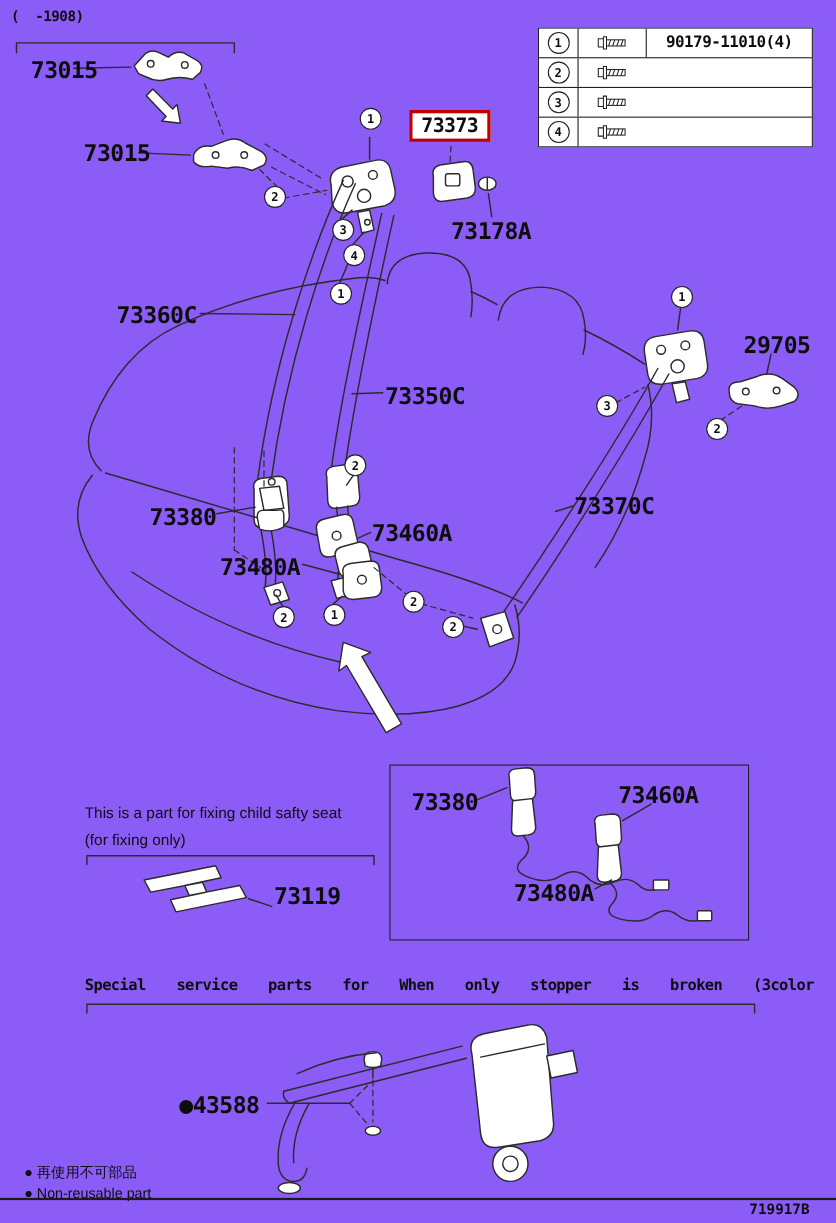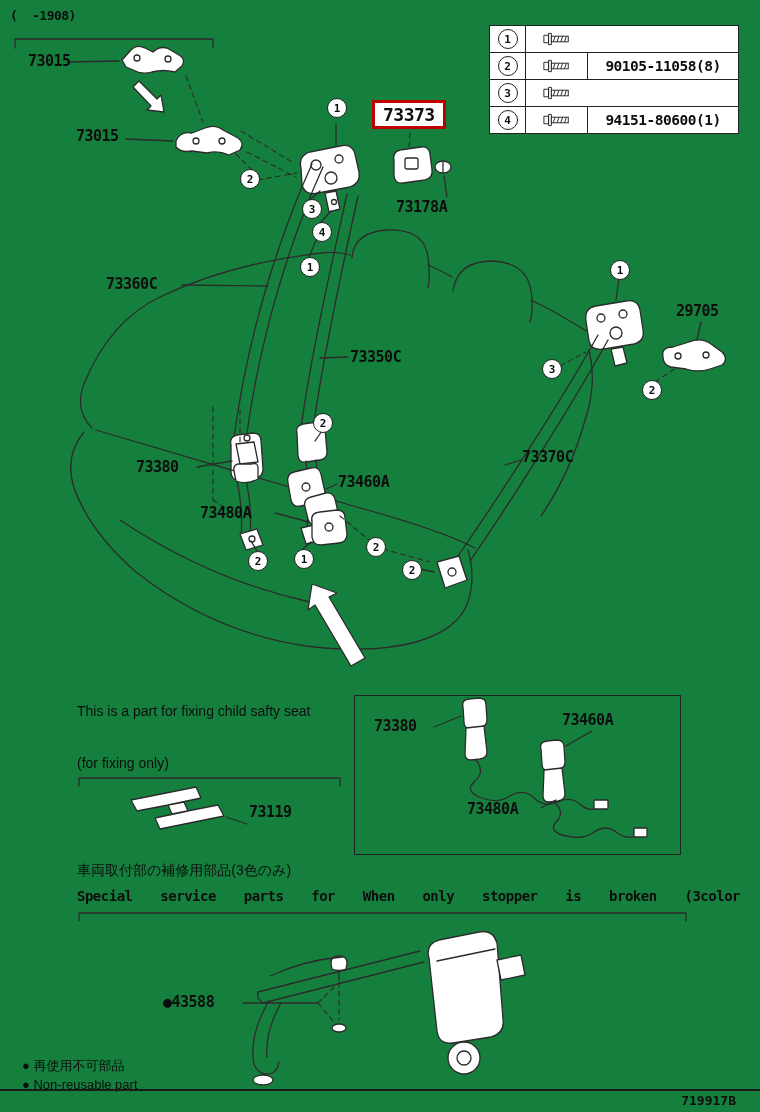--- a/index.html
+++ b/index.html
@@ -1,24 +1,24 @@
 <!DOCTYPE html>
 <html><head>
 <meta charset="utf-8">
 <style>
   html,body{margin:0;padding:0;background:#fff;}
-  .page{position:relative;width:760px;height:1112px;background:#15803d;overflow:hidden;
+  .page{position:relative;width:760px;height:1112px;background:#8b5cf6;overflow:hidden;
         font-family:"DejaVu Sans Mono",monospace;color:#0d0d0d;}
   svg#art{position:absolute;left:0;top:0;z-index:1;}
   #art line,#art path,#art polyline,#art polygon,#art rect,#art circle,#art ellipse{
     stroke:#2b2b2b;stroke-width:1.3;fill:none;stroke-linecap:round;stroke-linejoin:round;}
   #art .f{fill:#fff;}
   #art .d{stroke-dasharray:5 4;stroke-width:1.1;}
   .lbl{position:absolute;z-index:3;font-family:"DejaVu Sans Mono",monospace;
-       font-weight:bold;font-size:15px;white-space:pre;letter-spacing:-0.5px;}
+       font-weight:bold;font-size:21px;white-space:pre;letter-spacing:-0.5px;}
   .sm{font-size:13px;font-weight:bold;}
   .note{position:absolute;z-index:3;font-family:"Liberation Sans",sans-serif;
         font-size:14px;white-space:pre;}
   .mono-note{position:absolute;z-index:3;font-family:"DejaVu Sans Mono",monospace;
         font-size:14px;white-space:pre;word-spacing:6px;font-weight:bold;letter-spacing:-0.5px;}
   .co{position:absolute;z-index:4;width:18px;height:18px;border:1.4px solid #222;
       border-radius:50%;background:#fff;display:flex;align-items:center;justify-content:center;
       font:bold 11px "DejaVu Sans Mono",monospace;}
   .co-in{width:18px;height:18px;border:1.4px solid #222;border-radius:50%;background:#fff;
       display:flex;align-items:center;justify-content:center;
@@ -201,33 +201,33 @@
       <div class="cell c-num">
           <span class="co-in">1</span>
         </div>
       <div class="cell c-icon">
           <svg width="30" height="16" viewBox="0 0 32 16">
             <path d="M2 4 h5 v8 h-5 z M7 2 h3 v12 h-3 z" fill="#fff" stroke="#222"></path>
             <rect x="10" y="5" width="18" height="6" fill="#fff" stroke="#222"></rect>
             <path d="M14 5 l-2 6 M18 5 l-2 6 M22 5 l-2 6 M26 5 l-2 6" stroke="#222" fill="none"></path>
           </svg>
         </div>
+      <div class="cell c-part">90179-11010(4)</div>
     </div>
     <div class="row">
       <div class="cell c-num">
           <span class="co-in">2</span>
         </div>
       <div class="cell c-icon">
           <svg width="30" height="16" viewBox="0 0 32 16">
             <path d="M2 4 h5 v8 h-5 z M7 2 h3 v12 h-3 z" fill="#fff" stroke="#222"></path>
             <rect x="10" y="5" width="18" height="6" fill="#fff" stroke="#222"></rect>
             <path d="M14 5 l-2 6 M18 5 l-2 6 M22 5 l-2 6 M26 5 l-2 6" stroke="#222" fill="none"></path>
           </svg>
         </div>
-      <div class="cell c-part">90105-11058(8)</div>
     </div>
     <div class="row">
       <div class="cell c-num">
           <span class="co-in">3</span>
         </div>
       <div class="cell c-icon">
           <svg width="30" height="16" viewBox="0 0 32 16">
             <path d="M2 4 h5 v8 h-5 z M7 2 h3 v12 h-3 z" fill="#fff" stroke="#222"></path>
             <rect x="10" y="5" width="18" height="6" fill="#fff" stroke="#222"></rect>
             <path d="M14 5 l-2 6 M18 5 l-2 6 M22 5 l-2 6 M26 5 l-2 6" stroke="#222" fill="none"></path>
@@ -238,27 +238,26 @@
       <div class="cell c-num">
           <span class="co-in">4</span>
         </div>
       <div class="cell c-icon">
           <svg width="30" height="16" viewBox="0 0 32 16">
             <path d="M2 4 h5 v8 h-5 z M7 2 h3 v12 h-3 z" fill="#fff" stroke="#222"></path>
             <rect x="10" y="5" width="18" height="6" fill="#fff" stroke="#222"></rect>
             <path d="M14 5 l-2 6 M18 5 l-2 6 M22 5 l-2 6 M26 5 l-2 6" stroke="#222" fill="none"></path>
           </svg>
         </div>
-      <div class="cell c-part">94151-80600(1)</div>
     </div>
   </div>
 
   <div class="lbl hl-box" style="left: 372px; top: 100px; border-color: rgb(192, 0, 0);">73373</div>
 
-  <div class="lbl" style="left:396px;top:198px">73178A</div>
+  <div class="lbl" style="left:410px;top:198px">73178A</div>
   <div class="lbl" style="left:106px;top:275px">73360C</div>
   <div class="lbl" style="left:350px;top:348px">73350C</div>
   <div class="lbl" style="left:676px;top:302px">29705</div>
   <div class="lbl" style="left:522px;top:448px">73370C</div>
   <div class="lbl" style="left:136px;top:458px">73380</div>
   <div class="lbl" style="left:338px;top:473px">73460A</div>
   <div class="lbl" style="left:200px;top:504px">73480A</div>
 
   <span class="co" style="left:327px;top:98px">1</span>
   <span class="co" style="left:240px;top:169px">2</span>
@@ -272,25 +271,24 @@
   <span class="co" style="left:248px;top:551px">2</span>
   <span class="co" style="left:294px;top:549px">1</span>
   <span class="co" style="left:366px;top:537px">2</span>
   <span class="co" style="left:402px;top:560px">2</span>
 
   <div class="wbox"></div>
   <div class="lbl" style="left:374px;top:717px">73380</div>
   <div class="lbl" style="left:562px;top:711px">73460A</div>
   <div class="lbl" style="left:467px;top:800px">73480A</div>
 
-  <div class="note" style="left:77px;top:703px">This is a part for fixing child safty seat</div>
+  <div class="note" style="left:77px;top:731px">This is a part for fixing child safty seat</div>
   <div class="note" style="left:77px;top:755px">(for fixing only)</div>
   <div class="lbl" style="left:249px;top:803px">73119</div>
 
-  <div class="note" style="left:77px;top:862px">車両取付部の補修用部品(3色のみ)</div>
   <div class="mono-note" style="left:77px;top:888px">Special  service  parts  for  When  only  stopper  is  broken  (3color  only)</div>
 
   <div class="lbl" style="left:163px;top:993px">●43588</div>
 
   <div class="note" style="left:22px;top:1057px;font-size:13px">● 再使用不可部品</div>
   <div class="note" style="left:22px;top:1077px;font-size:13px">● Non-reusable part</div>
   <div class="rule"></div>
   <div class="docnum">719917B</div>
 
 </div>

